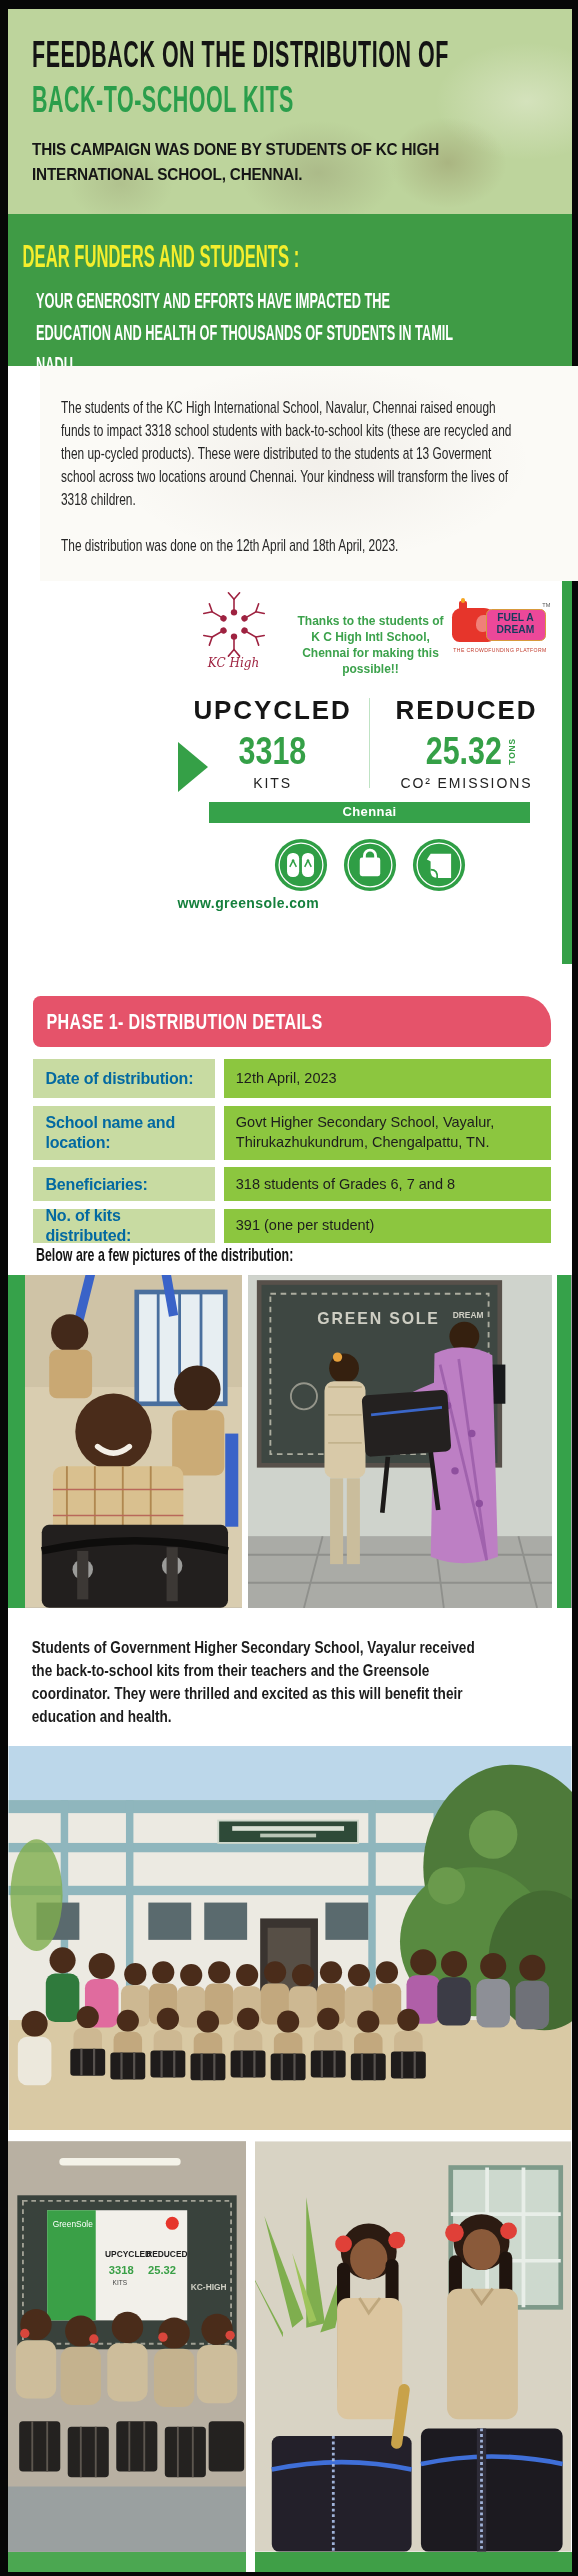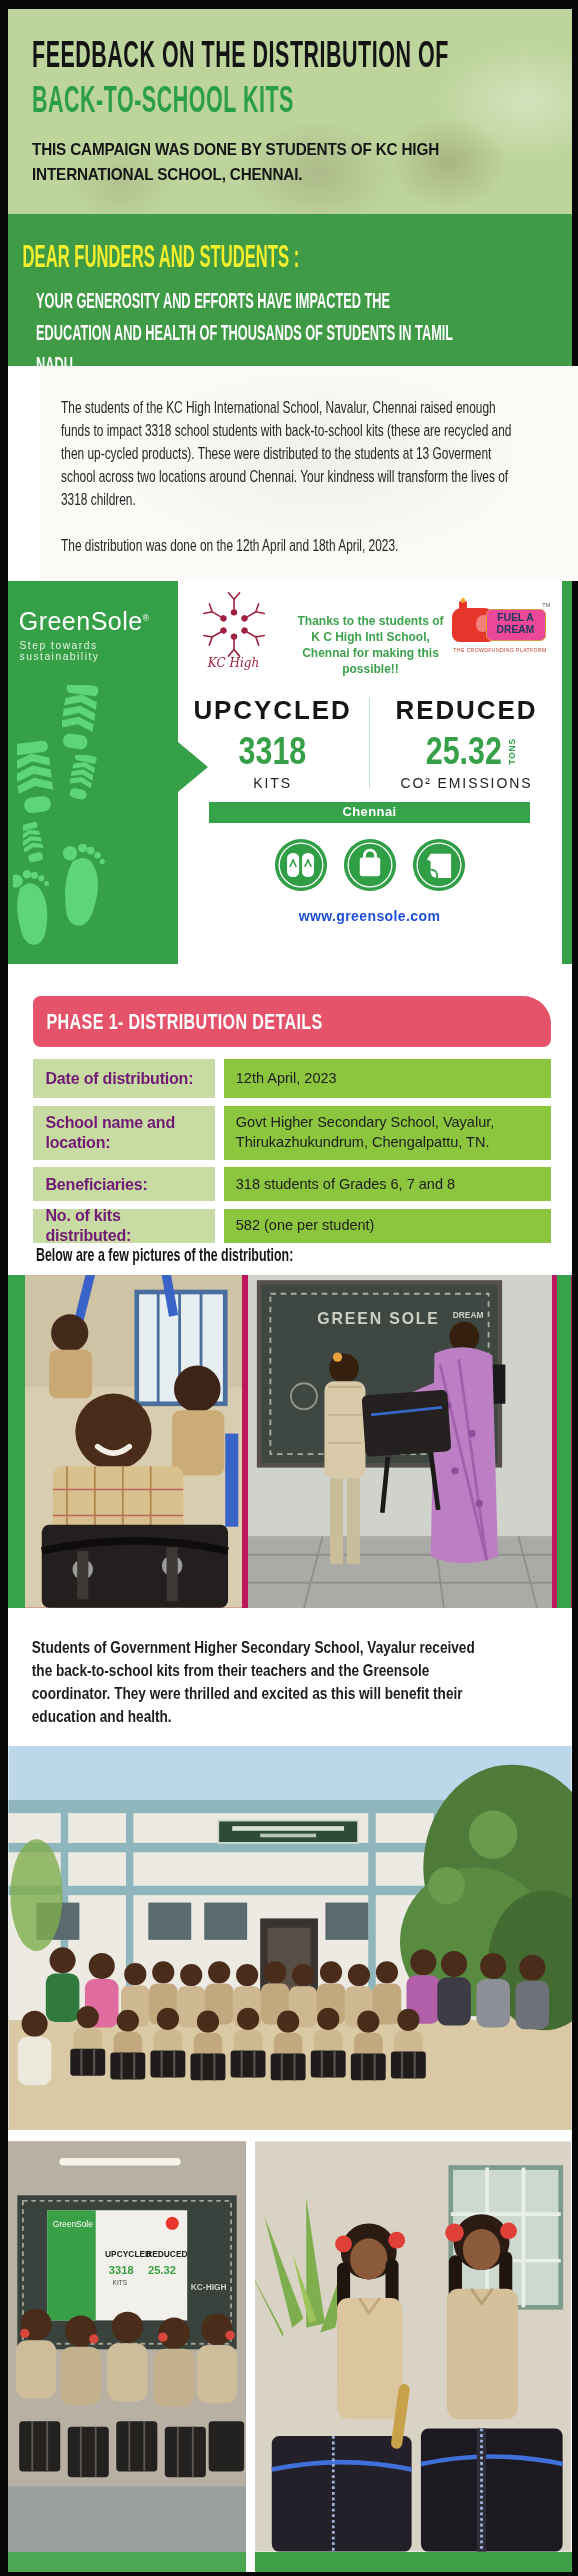--- a/index.html
+++ b/index.html
@@ -67,40 +67,40 @@
   .stat{width:177px;text-align:center;}
   .stat-label{font-weight:700;font-size:26px;letter-spacing:1.9px;color:#161616;white-space:nowrap;}
   .stat-valrow{display:flex;justify-content:center;align-items:center;margin-top:3.7px;}
   .stat-value{font-weight:700;font-size:39px;color:#35a047;transform:scaleX(.78);transform-origin:center;white-space:nowrap;}
   .tons{writing-mode:vertical-rl;transform:rotate(180deg);font-size:8.4px;font-weight:700;color:#35a047;letter-spacing:0.9px;margin-left:-5.6px;}
   .stat-unit{margin-top:1.9px;font-size:14px;letter-spacing:1.9px;color:#222;}
   .stat-div{width:1.9px;background:#bfe3c4;margin:3.7px 7.5px 0 7.5px;height:90px;}
   .locbar{margin:11.2px auto 0 auto;width:321px;height:20.5px;background:#36a24a;color:#fff;
      font-weight:700;font-size:13px;text-align:center;line-height:20.5px;letter-spacing:0.4px;}
   .icons{display:flex;justify-content:center;gap:15px;margin-top:15px;}
-  .site{margin-top:16px;text-align:center;color:#1d4ed8;font-weight:700;font-size:14px;letter-spacing:0.4px;}
+  .site{margin-top:3px;text-align:left;color:#15803d;font-weight:700;font-size:14px;letter-spacing:0.4px;}
 
   
   .phase{height:305px;background:#fff;}
   .phase-head{position:absolute;left:25px;top:26px;width:518px;height:51px;background:#e5536a;
      border-radius:7.5px 28px 7.5px 7.5px;}
   .phase-head-t{padding:13px 0 0 18.7px;color:#fff;font-weight:700;font-size:22.4px;letter-spacing:0.5px;
      transform:scaleX(.72);transform-origin:left center;white-space:nowrap;}
   .table{position:absolute;left:25px;top:89px;width:518px;display:flex;flex-direction:column;gap:7.5px;}
   .trow{display:flex;gap:9.3px;}
-  .tlabel{width:182px;background:#c8dba2;font-weight:700;font-size:16px;color:#701a75;
+  .tlabel{width:182px;background:#c8dba2;font-weight:700;font-size:16px;color:#0369a1;
      padding:6.5px 7.5px 6.5px 13px;display:flex;align-items:center;letter-spacing:-0.2px;box-sizing:border-box;line-height:19.6px;}
   .tvalue{flex:1;background:#8cc63f;font-size:14.5px;color:#1d1d1d;
      padding:6.5px 9.3px 6.5px 12px;display:flex;align-items:center;box-sizing:border-box;line-height:19.6px;}
   .r1{height:39px;} .r2{height:54px;} .r3{height:34px;} .r4{height:34px;}
   .below-head{position:absolute;left:28px;top:275px;font-weight:700;font-size:17.7px;color:#141414;
      transform:scaleX(.7);transform-origin:left center;white-space:nowrap;}
 
   
-  .ph1{height:333px;display:flex;background:#be185d;align-items:center;}
+  .ph1{height:333px;display:flex;background:#a3a3a3;}
   .gstripe{background:#36a24a;height:333px;}
   .ph1 .s1{width:17px;} .ph1 .s2{width:14px;}
   .ph1 .gap{width:6.5px;background:#fff;} .ph1 .gap2{width:4.7px;background:#fff;}
   .caption{height:138px;background:#fff;}
   .caption-t{padding:28px 0 0 28px;font-weight:700;font-size:16px;line-height:23px;color:#1c1c1c;
      width:522px;transform:scaleX(.85);transform-origin:left top;}
   .bigphoto{height:384px;}
   .gapsec{height:11.2px;background:#fff;}
   .ph2{height:411px;display:flex;background:#fff;}
   .ph2 .gap{width:9.3px;background:#fff;}
@@ -195,42 +195,20 @@
   </div>
 
   <div class="sec intro">
     <div class="intro-txt">
       <div>The students of the KC High International School, Navalur, Chennai raised enough funds to impact 3318 school students with back-to-school kits (these are recycled and then up-cycled products).  These were distributed to the students at 13 Goverment school across two locations around Chennai. Your kindness will transform the lives of 3318 children.</div>
       <div class="intro-p2">The distribution was done on the 12th April and 18th April, 2023.</div>
     </div>
   </div>
 
   <div class="sec card">
-    <div class="panel">
-      <div class="panel-brand"><span>GreenSole</span><sup>®</sup></div>
-      <div class="panel-tag">Step towards sustainability</div>
-      <svg class="fp" style="left:54px;top:104px" width="47" height="75" viewBox="0 0 50 80">
-            <use href="#sym-boot" transform="rotate(8 25 40)"></use>
-          </svg>
-      <svg class="fp" style="left:9.3px;top:160px" width="49" height="78" viewBox="0 0 52 84">
-            <use href="#sym-boot" transform="scale(1.1) rotate(-7 25 40)"></use>
-          </svg>
-      <svg class="fp" style="left:62px;top:174px" width="37" height="49" viewBox="0 0 40 52">
-            <use href="#sym-boot" transform="scale(.7) rotate(12 25 40)"></use>
-          </svg>
-      <svg class="fp" style="left:15px;top:241px" width="34" height="43" viewBox="0 0 36 46">
-            <use href="#sym-boot" transform="scale(.6) rotate(-14 25 40)"></use>
-          </svg>
-      <svg class="fp" style="left:52px;top:263px" width="49" height="93" viewBox="0 0 52 100">
-            <use href="#sym-foot" transform="scale(1.1) rotate(4 22 45)"></use>
-          </svg>
-      <svg class="fp" style="left:5.6px;top:289px" width="45px" height="86" viewBox="0 0 48 92">
-            <use href="#sym-foot" transform="rotate(-6 22 45)"></use>
-          </svg>
-    </div>
     <div class="pointer"></div>
     <div class="rstripe"></div>
 
     <div class="card-main">
       <div class="logos">
         <div class="kc">
           <svg width="112" height="69" viewBox="0 0 120 74">
             <use href="#sym-kcflake" transform="translate(60,38)"></use>
           </svg>
           <div class="kc-script">KC High</div>
@@ -313,21 +291,21 @@
       <div class="trow r2">
         <div class="tlabel">School name and location:</div>
         <div class="tvalue">Govt Higher Secondary School, Vayalur, Thirukazhukundrum, Chengalpattu, TN.</div>
       </div>
       <div class="trow r3">
         <div class="tlabel">Beneficiaries:</div>
         <div class="tvalue">318 students of Grades 6, 7 and 8</div>
       </div>
       <div class="trow r4">
         <div class="tlabel">No. of kits distributed:</div>
-        <div class="tvalue">582 (one per student)</div>
+        <div class="tvalue">391 (one per student)</div>
       </div>
     </div>
     <div class="below-head">Below are a few pictures of the distribution:</div>
   </div>
 
   <div class="sec ph1">
     <div class="gstripe s1"></div>
     <svg width="217" height="333" viewBox="0 0 233 357">
       <rect width="233" height="357" fill="#d9cdb0"></rect>
       <rect x="0" y="0" width="233" height="120" fill="#cfc3a6"></rect>

